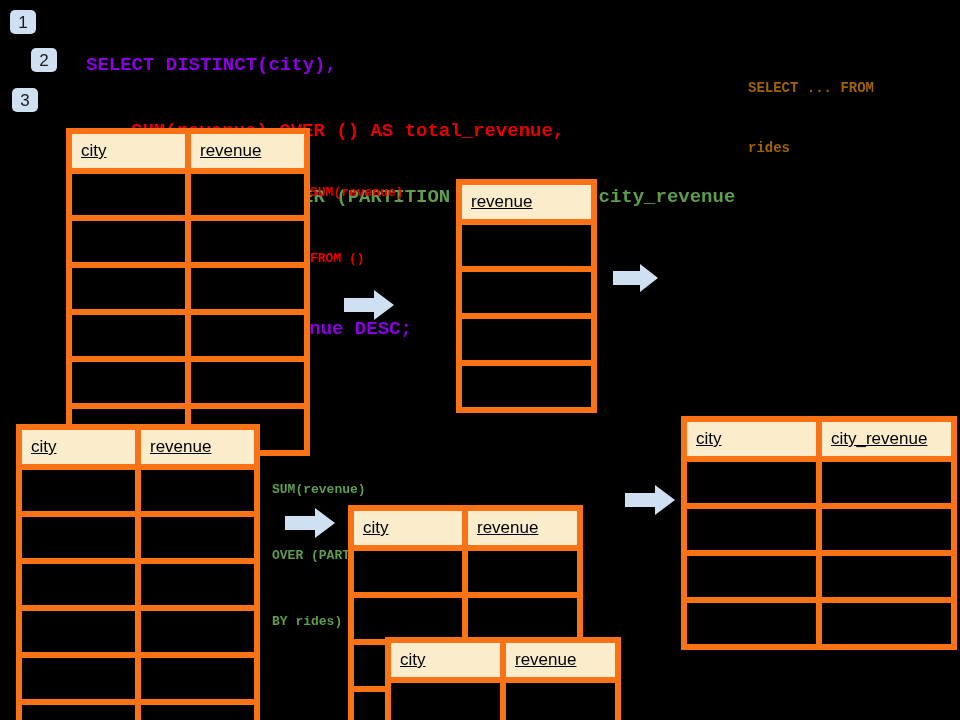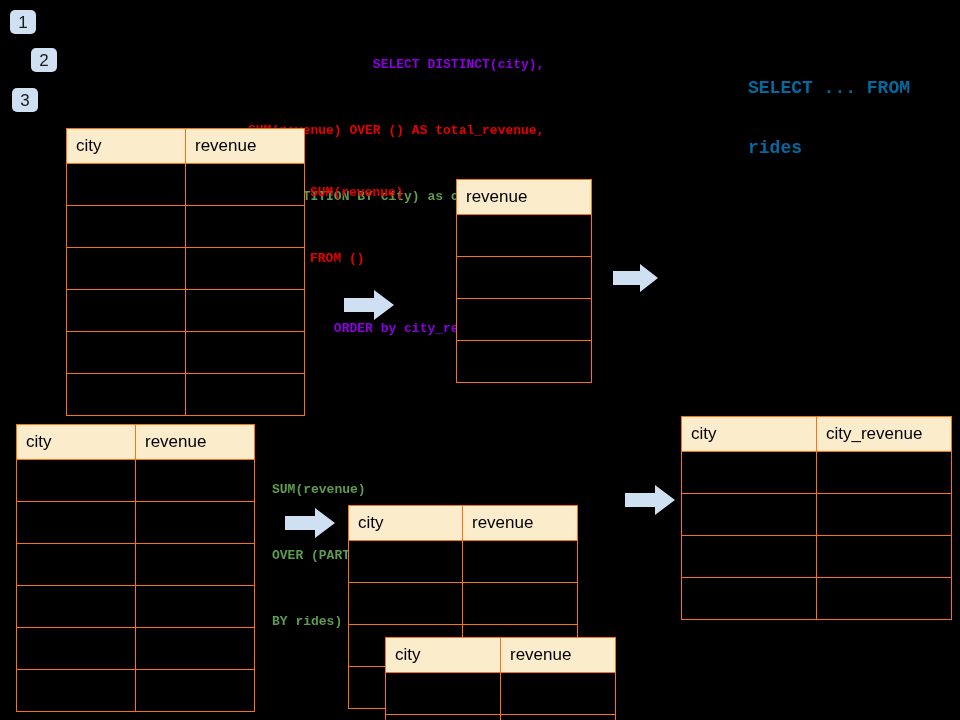--- a/index.html
+++ b/index.html
@@ -30,26 +30,25 @@
     align-items: center;
     justify-content: center;
     width: 26px;
     height: 24px;
   }
 
   
   .code {
     position: absolute;
     font-family: "Liberation Mono", "DejaVu Sans Mono", monospace;
-    font-size: 13px;
+    font-size: 19px;
     font-weight: bold;
     line-height: 22px;
     white-space: pre;
     letter-spacing: 0px;
-    text-align: right;
   }
   .code-line { white-space: pre; }
 
   
   .annot {
     position: absolute;
     font-family: "Liberation Mono", "DejaVu Sans Mono", monospace;
     font-size: 13px;
     font-weight: bold;
     line-height: 22px;
@@ -58,23 +57,24 @@
 
   
   .tbl {
     position: absolute;
     border-collapse: collapse;
     table-layout: fixed;
     background: #000000;
     border: 1px solid #b3b3b3;
   }
   .tbl th, .tbl td {
-    border: 1px solid #f97316;
+    border: 6px solid #f97316;
     padding: 0;
     margin: 0;
+    text-decoration: underline;
   }
   .tbl th {
     background: #fbeccc;
     color: #000000;
     font-family: "Liberation Sans", sans-serif;
     font-size: 17px;
     font-weight: normal;
     text-align: left;
     padding-left: 9px;
     height: 34px;
@@ -107,21 +107,21 @@
   </div>
 
   <div class="code" style="left:86px; top:10px;">
     <div class="code-line" style="color:#8b00e0;">SELECT DISTINCT(city),</div>
     <div class="code-line" style="color:#e60000; padding-left:45px;">SUM(revenue) OVER () AS total_revenue,</div>
     <div class="code-line" style="color:#5e9c4f; padding-left:45px;">SUM(revenue) OVER (PARTITION BY city) as city_revenue</div>
     <div class="code-line" style="color:#8b00e0; padding-left:18px;">FROM rides</div>
     <div class="code-line" style="color:#8b00e0; padding-left:18px;">ORDER by city_revenue DESC;</div>
   </div>
 
-  <div class="annot" style="left:748px; top:38px; color:#0369a1; font-size:18px; line-height:20px;">
+  <div class="annot" style="left:748px; top:38px; color:#a16207; font-size:14px; line-height:20px;">
     <div>SELECT ... FROM</div>
     <div>rides</div>
   </div>
 
   <div class="annot" style="left:310px; top:138px; color:#e60000;">
     <div>SUM(revenue)</div>
     <div>FROM ()</div>
   </div>
 
   <div class="annot" style="left:272px; top:435px; color:#5e9c4f;">

